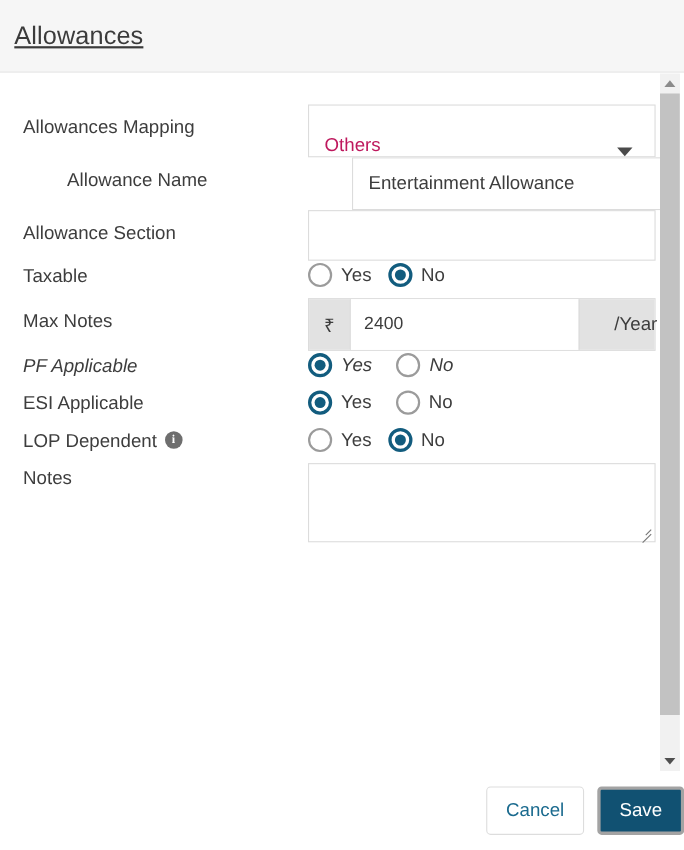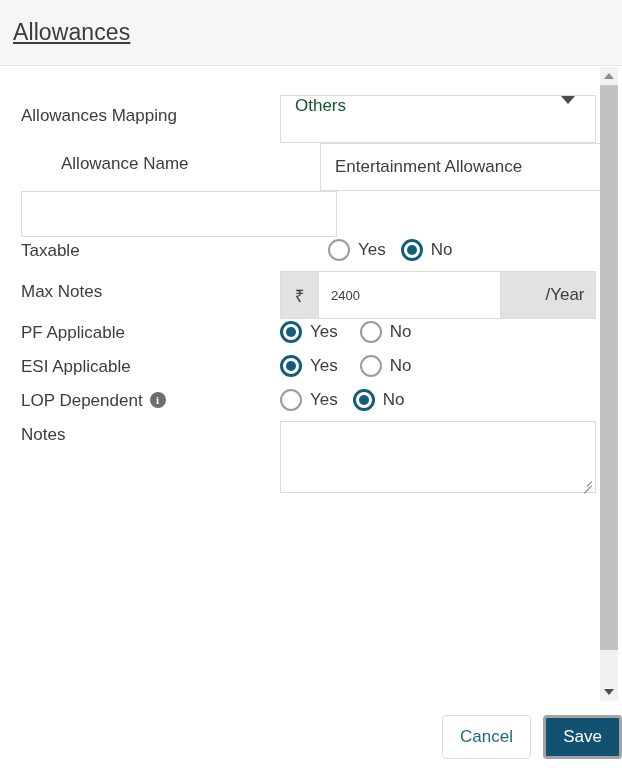--- a/index.html
+++ b/index.html
@@ -64,47 +64,47 @@
     display: flex;
     align-items: center;
     gap: 7px;
   }
   .field { flex: 1 1 auto; }
 
   
   .r-mapping  { margin-top: 15px; }
   .r-name     { margin-top: 33px; margin-left: 40px; }
   .r-section  { margin-top: 33px; }
-  .r-taxable  { margin-top: 30px; gap: 48px; }
+  .r-taxable  { margin-top: 30px; }
   .r-maxlimit { margin-top: 15px; }
-  .r-pf       { margin-top: 28px; }
+  .r-pf       { margin-top: 28px; font-style: italic; }
   .r-esi      { margin-top: 16px; }
   .r-lop      { margin-top: 16px; }
   .r-notes    { margin-top: 18px; }
 
   .label-mapping  { padding-top: 10px; }
   .label-name     { padding-top: 10px; }
   .label-section  { padding-top: 10px; }
   .label-taxable  { padding-top: 3px; }
   .label-maxlimit { padding-top: 10px; }
   .label-radio    { padding-top: 3px; }
   .label-notes    { padding-top: 3px; }
 
   
   .select-box {
     position: relative;
     width: 316px;
     height: 48px;
     border: 1px solid #dcdcdc;
     background: #ffffff;
     display: flex;
-    align-items: flex-start;
+    align-items: flex-end;
     padding-left: 14px;
     font-size: 17px;
-    color: #14532d;
+    color: #be185d;
     cursor: pointer;
   }
   .select-value { flex: 1 1 auto; }
   .caret {
     width: 0; height: 0;
     border-left: 7px solid transparent;
     border-right: 7px solid transparent;
     border-top: 8px solid #4a4a4a;
     margin-right: 20px;
   }
@@ -133,26 +133,26 @@
   .addon {
     background: #e2e2e2;
     display: flex;
     align-items: center;
     justify-content: center;
     font-size: 17px;
     color: #3d3d3d;
     flex: 0 0 auto;
   }
   .addon-prefix { width: 38px; border-right: 1px solid #dcdcdc; }
-  .addon-suffix { width: 95px; border-left: 1px solid #dcdcdc; padding-left: 34px; }
+  .addon-suffix { width: 69px; border-left: 1px solid #dcdcdc; padding-left: 34px; }
   .group-input {
     flex: 1 1 auto;
     border: 0;
     outline: none;
-    font-size: 13px;
+    font-size: 16px;
     color: #3d3d3d;
     padding: 0 12px;
     font-family: "Liberation Sans", sans-serif;
     background: #ffffff;
     min-width: 0;
   }
 
   
   .radio-group {
     display: flex;
@@ -342,20 +342,21 @@
       </div>
 
       <div class="row r-name">
         <div class="label label-name">Allowance Name</div>
         <div class="field">
           <input class="text-input" type="text" value="Entertainment Allowance" style="">
         </div>
       </div>
 
       <div class="row r-section">
+        <div class="label label-section">Allowance Section</div>
         <div class="field">
           <input class="text-input empty" type="text" value="" style="">
         </div>
       </div>
 
       <div class="row r-taxable">
         <div class="label label-taxable">Taxable</div>
         <div class="field">
           <div class="radio-group">
             <div class="radio-opt">

